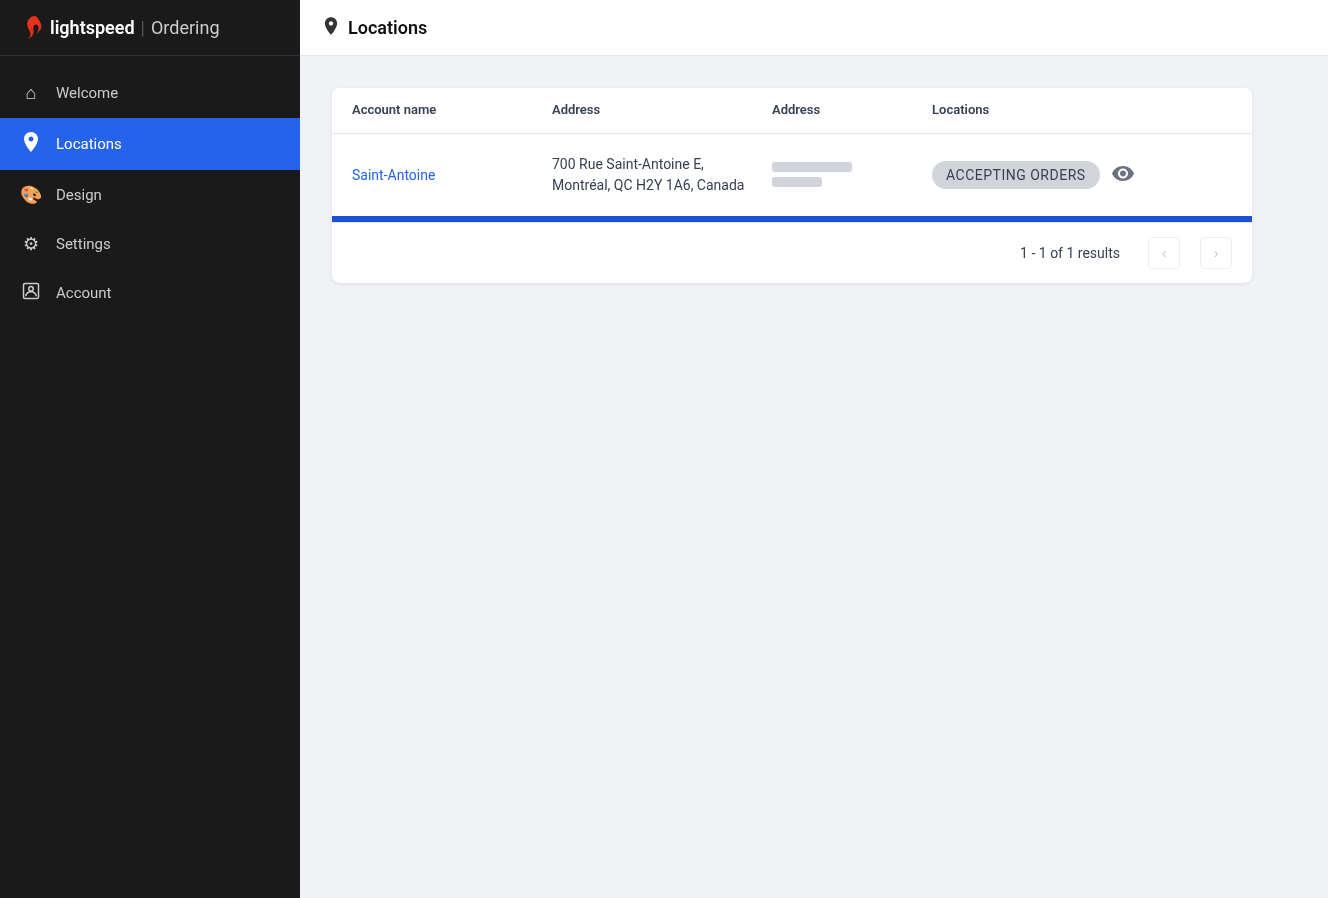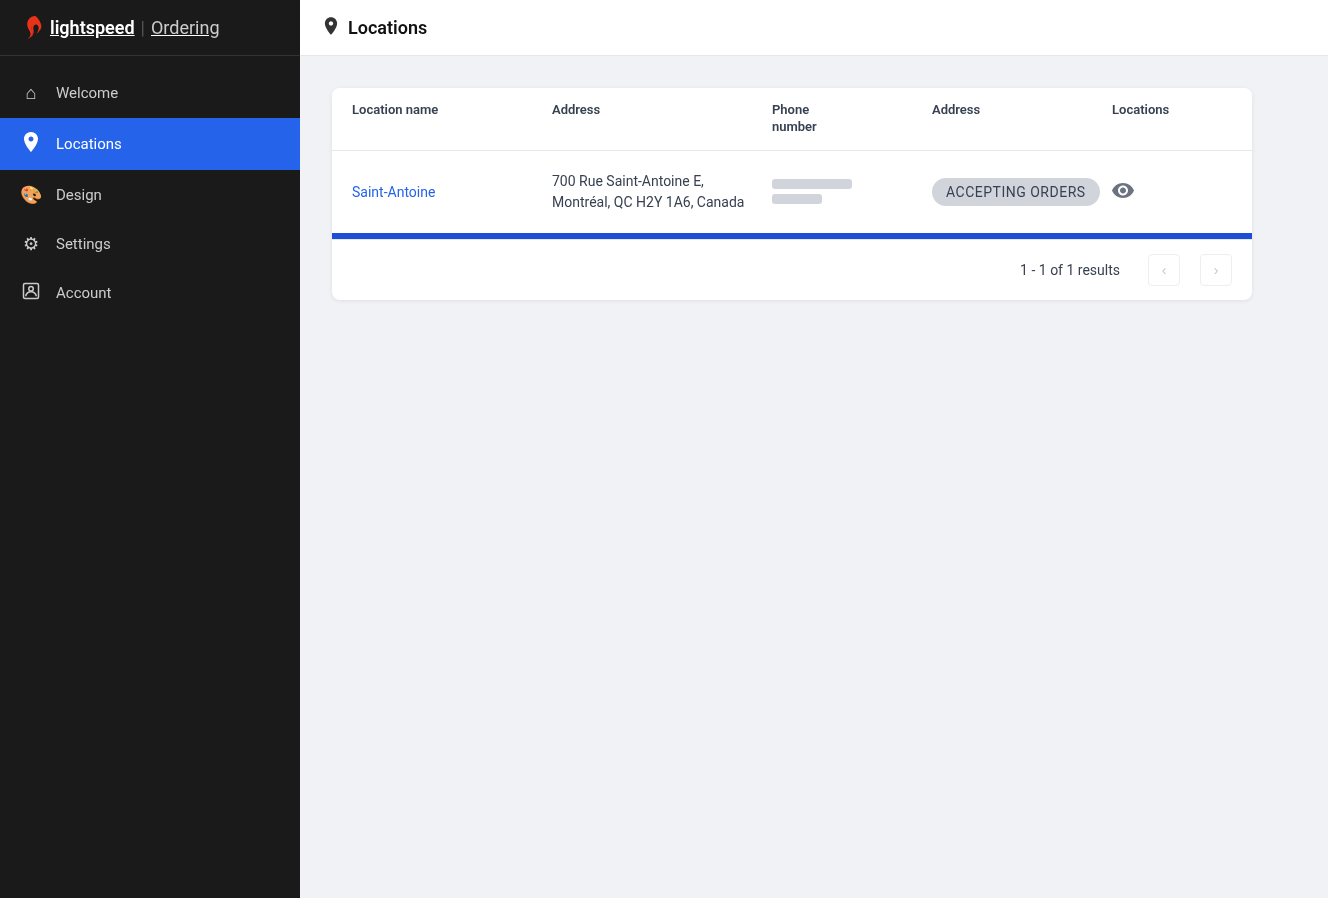--- a/index.html
+++ b/index.html
@@ -20,21 +20,20 @@
       display: flex;
       align-items: center;
       padding: 16px 20px;
       height: 56px;
       border-bottom: 1px solid #333;
     }
 
     .logo-text {
       display: flex;
       gap: 6px;
-      text-decoration: underline;
     }
 
     .logo-brand {
       font-size: 18px;
       font-weight: 600;
       color: #fff;
     }
 
     .logo-divider {
       color: #555;
@@ -289,23 +288,22 @@
       </svg>
     </span>
     <span class="top-bar-title">Locations</span>
   </div>
 
   <div class="content-area">
 
     <div class="table-card">
 
       <div class="table-header">
-        <div class="table-header-cell">Location name</div>
+        <div class="table-header-cell">Account name</div>
         <div class="table-header-cell">Address</div>
-        <div class="table-header-cell">Phone<br>number</div>
         <div class="table-header-cell">Address</div>
         <div class="table-header-cell">Locations</div>
       </div>
 
       <div class="table-row">
         <div>
           <a class="location-link">Saint-Antoine</a>
         </div>
         <div class="address-cell">
           <span>700 Rue Saint-Antoine E,</span><br>

